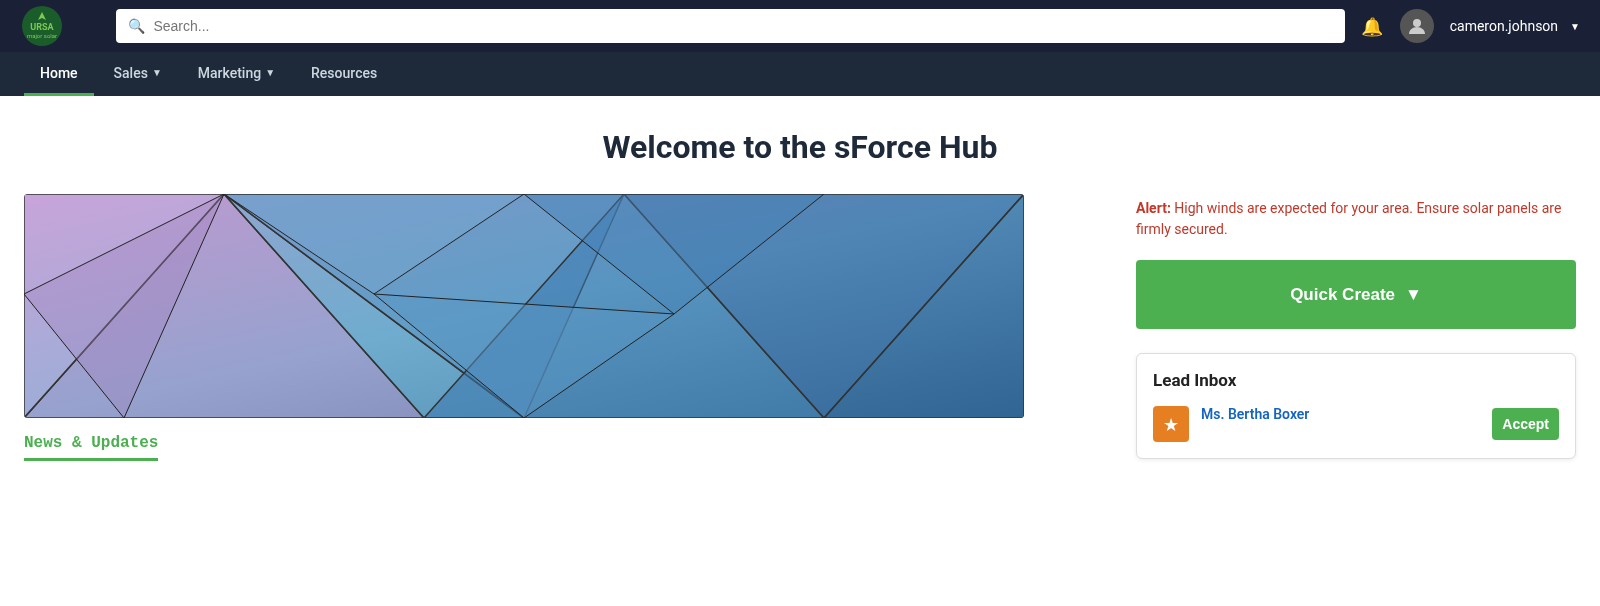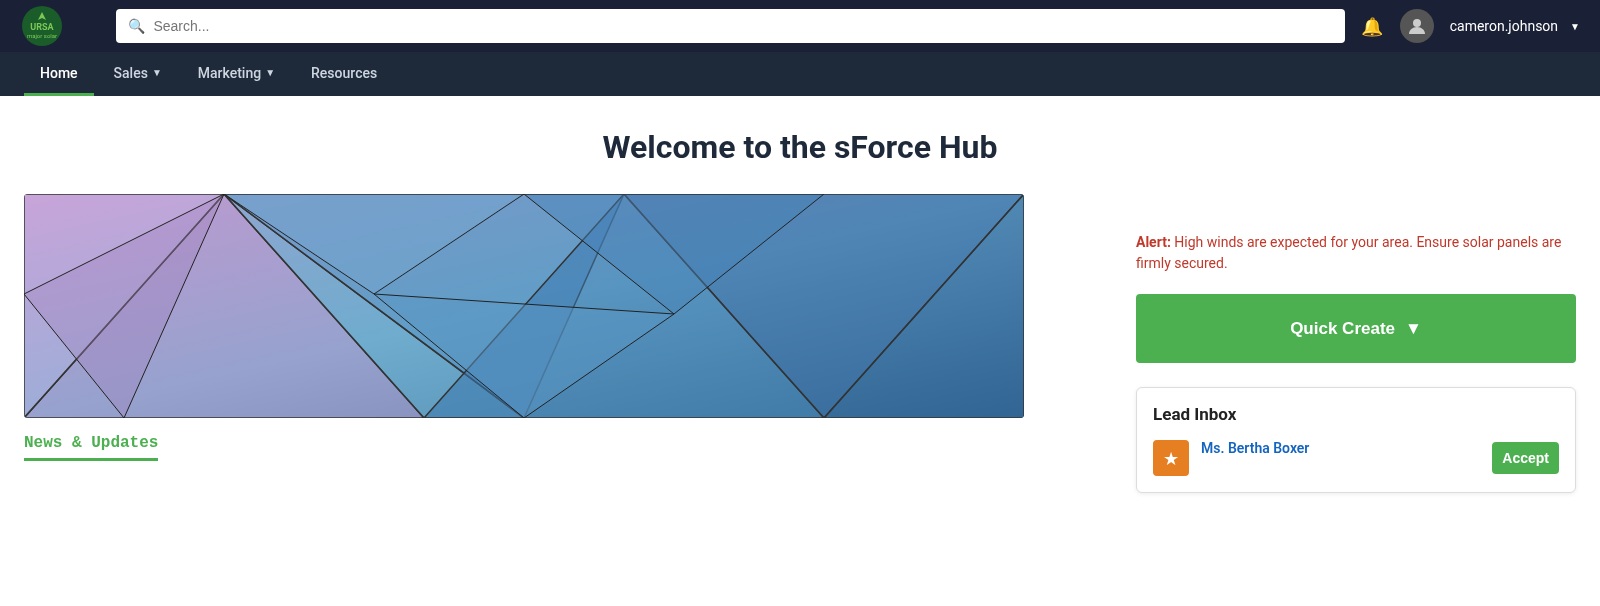--- a/index.html
+++ b/index.html
@@ -162,21 +162,20 @@
       padding-bottom: 6px;
       border-bottom: 3px solid #4caf50;
       display: inline-block;
     }
 
     
     .right-panel {
       width: 480px;
       padding: 0 24px 24px 16px;
       flex-shrink: 0;
-      margin-top: 34px;
     }
 
     .alert-box {
       color: #c0392b;
       font-size: 14px;
       line-height: 1.5;
       margin-bottom: 20px;
       margin-top: 4px;
     }
     .alert-box span.alert-label { font-weight: 700; }

